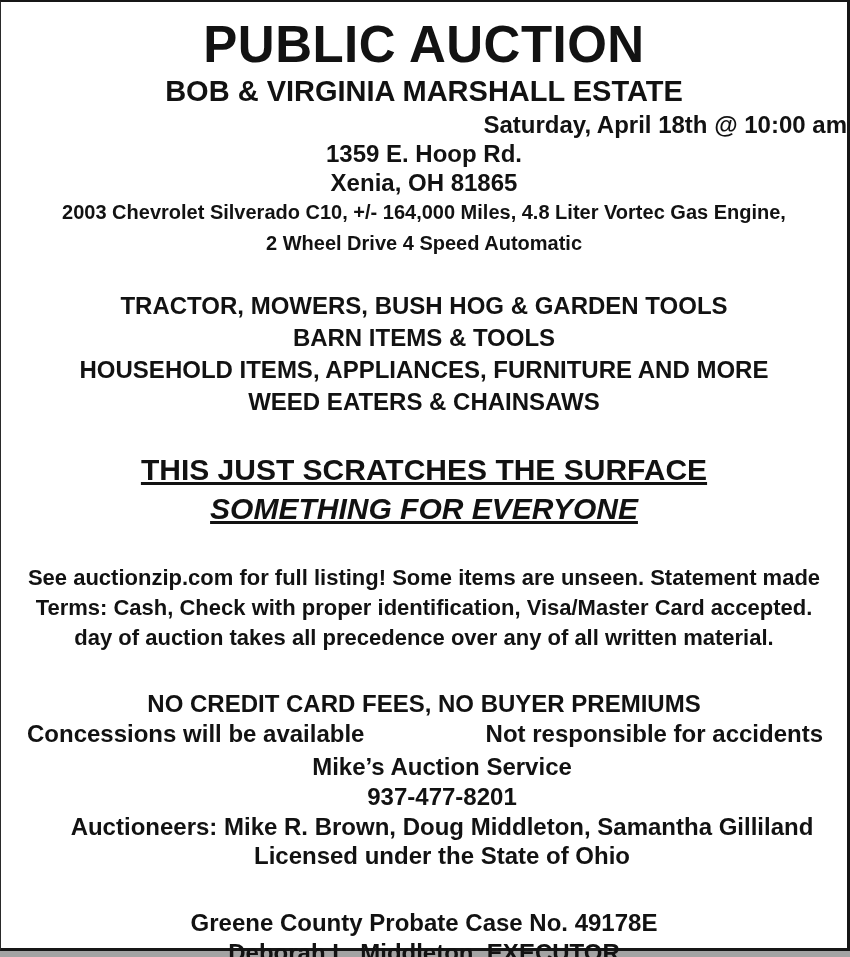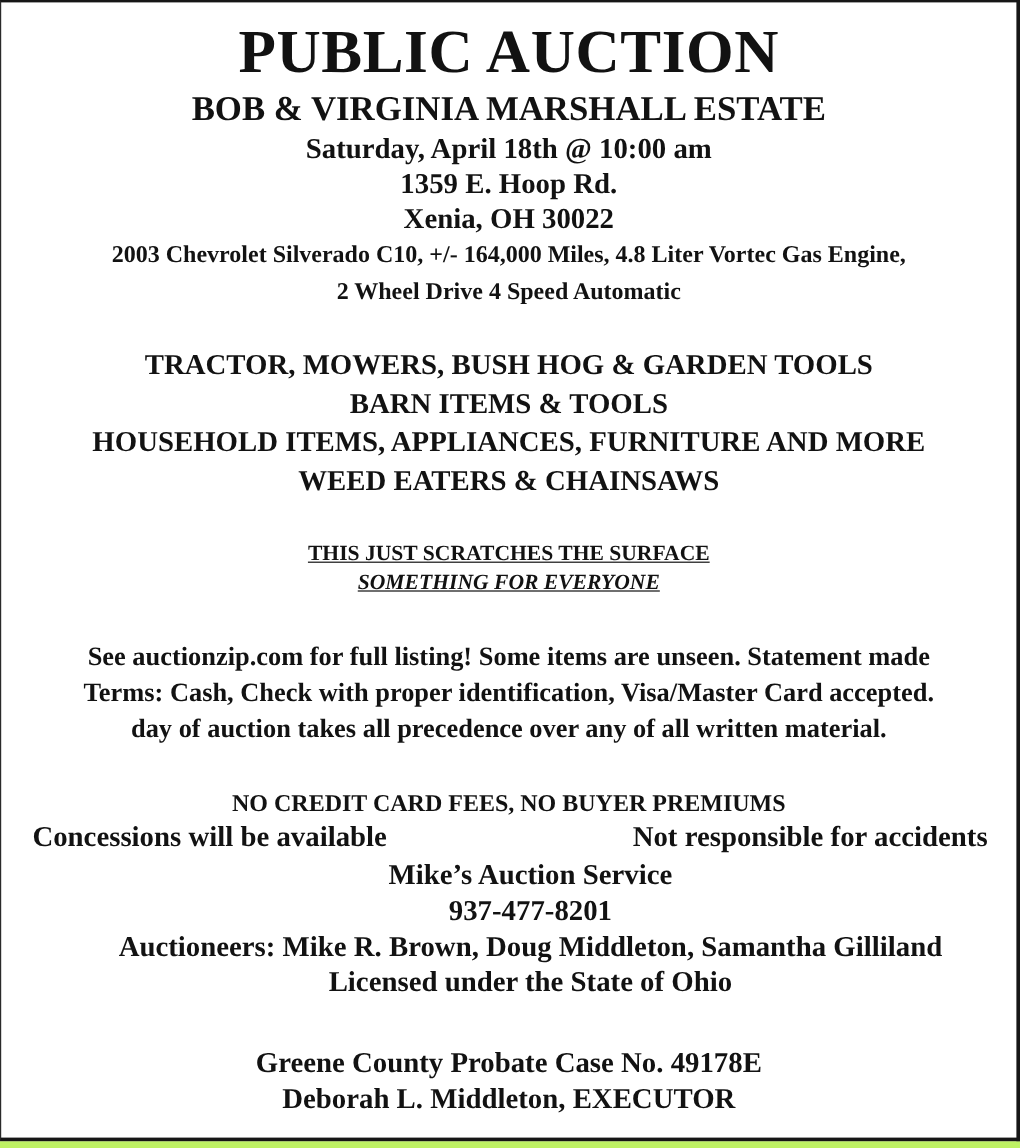--- a/index.html
+++ b/index.html
@@ -4,23 +4,23 @@
 <style>
   html, body {
     margin: 0;
     padding: 0;
     background: #ffffff;
   }
   .page {
     position: relative;
     width: 850px;
     height: 957px;
-    background: #bef264;
+    background: #a3a3a3;
     overflow: hidden;
-    font-family: Liberation Serif, serif;
+    font-family: Liberation Sans, sans-serif;
     color: #121212;
   }
   .ad-box {
     position: absolute;
     left: 0;
     top: 0;
     width: 850px;
     height: 951px;
     box-sizing: border-box;
     border-top: 2px solid #161616;
@@ -44,55 +44,56 @@
     font-weight: bold;
     line-height: 1.1;
     margin-top: 4px;
     text-align: center;
   }
   .ad-when {
     font-size: 24px;
     font-weight: bold;
     line-height: 1.2;
     margin-top: 4px;
+    text-align: right;
   }
   .ad-addr {
     font-size: 24px;
     font-weight: bold;
     line-height: 1.18;
   }
   .vehicle-block {
     font-size: 20px;
     font-weight: bold;
     line-height: 1.55;
   }
   .categories-block {
     margin-top: 31px;
     font-size: 24px;
     font-weight: bold;
     line-height: 1.33;
   }
   .highlight-block {
     margin-top: 33px;
-    font-size: 18px;
+    font-size: 30px;
     font-weight: bold;
     line-height: 1.3;
   }
   .highlight-1 { text-decoration: underline; }
   .highlight-2 { text-decoration: underline; font-style: italic; }
   .notice-block {
     margin-top: 35px;
     font-size: 22px;
     font-weight: bold;
     line-height: 1.35;
     padding: 0 16px;
   }
   .fees-line {
     margin-top: 37px;
-    font-size: 20px;
+    font-size: 24px;
     font-weight: bold;
     line-height: 1.2;
   }
   .concessions-row {
     display: flex;
     justify-content: space-between;
     padding: 0 24px 0 26px;
     font-size: 24px;
     font-weight: bold;
     line-height: 1.2;
@@ -119,21 +120,21 @@
   <div class="ad-box">
 
     <div class="ad-title center">PUBLIC AUCTION</div>
 
     <div class="ad-estate center">BOB &amp; VIRGINIA MARSHALL ESTATE</div>
 
     <div class="ad-when center">Saturday, April 18th @ 10:00 am</div>
 
     <div class="ad-addr center">1359 E. Hoop Rd.</div>
 
-    <div class="ad-addr center">Xenia, OH 30022</div>
+    <div class="ad-addr center">Xenia, OH 81865</div>
 
     <div class="vehicle-block center">
       <div>2003 Chevrolet Silverado C10, +/- 164,000 Miles, 4.8 Liter Vortec Gas Engine,</div>
       <div>2 Wheel Drive 4 Speed Automatic</div>
     </div>
 
     <div class="categories-block center">
       <div>TRACTOR, MOWERS, BUSH HOG &amp; GARDEN TOOLS</div>
       <div>BARN ITEMS &amp; TOOLS</div>
       <div>HOUSEHOLD ITEMS, APPLIANCES, FURNITURE AND MORE</div>

